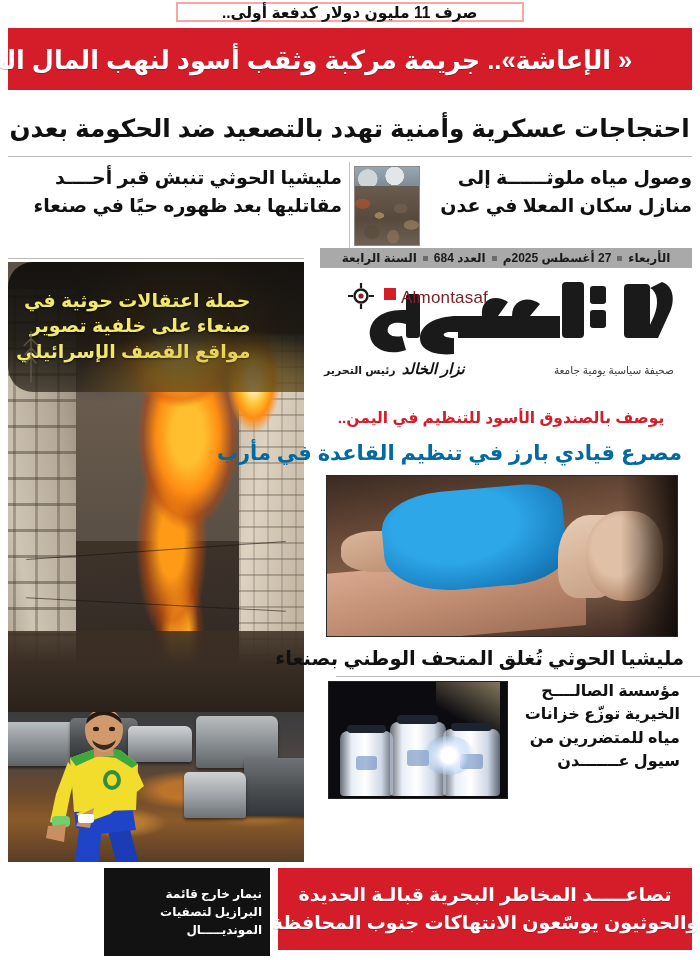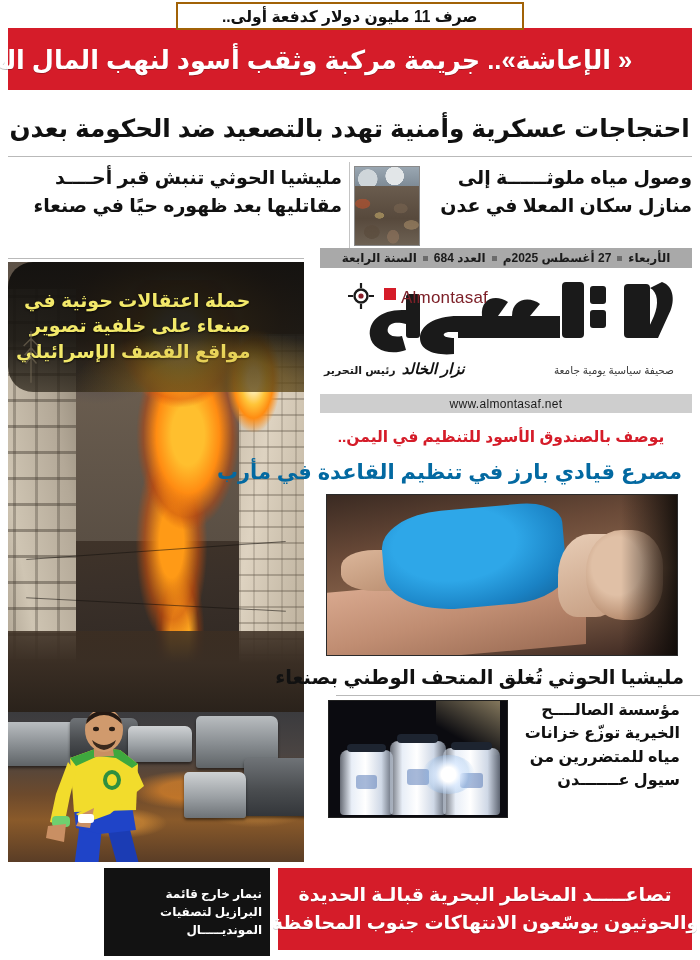--- a/index.html
+++ b/index.html
@@ -16,22 +16,22 @@
 
   .page { width: 700px; height: 960px; position: relative; background:#fff; }
 
   
   .topband { position: relative; width: 700px; height: 100px; }
   .topband-red {
     position: absolute; left: 8px; top: 28px; width: 684px; height: 62px;
     background: #d51c29;
   }
   .kicker-box {
-    position: absolute; left: 176px; top: 2px; width: 348px; height: 28px;
-    background: #ffffff; border: 2px solid #a16207;
+    position: absolute; left: 176px; top: 2px; width: 348px; height: 20px;
+    background: #ffffff; border: 2px solid #fca5a5;
     display: flex; align-items: center; justify-content: center;
     z-index: 4;
   }
   .kicker-text {
     font-size: 16px; font-weight: bold; color: #111; letter-spacing: -0.3px;
     white-space: nowrap; transform: scaleX(0.97);
   }
   .topband-headline {
     position: absolute; left: 20px; top: 32px; width: 556px; height: 56px;
     display: flex; align-items: center; justify-content: center;
@@ -549,23 +549,20 @@
       </div>
 
       <div class="tagline">صحيفة سياسية يومية جامعة</div>
 
       <div class="editor">
         <span class="nm">نزار الخالد</span>
         <span class="lbl">رئيس التحرير</span>
       </div>
     </div>
 
-    <div class="urlbar">
-      <span class="u">www.almontasaf.net</span>
-    </div>
 
     <div class="qaeda">
       <div class="k">يوصف بالصندوق الأسود للتنظيم في اليمن..</div>
       <div class="h">مصرع قيادي بارز في تنظيم القاعدة في مأرب</div>
     </div>
 
     <div class="body-photo">
       <div class="sheet"></div>
       <div class="arm"></div>
       <div class="shirt"></div>

